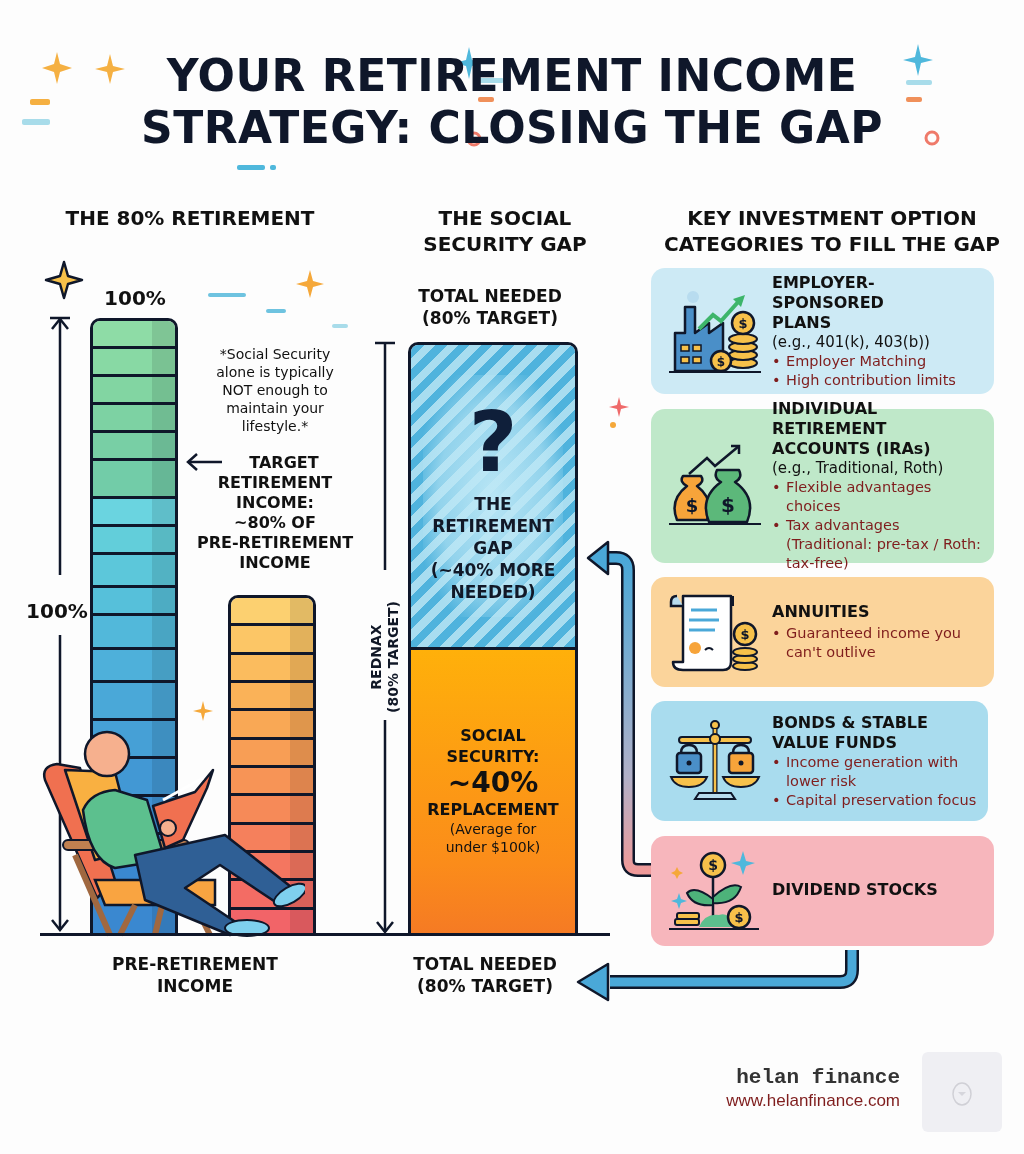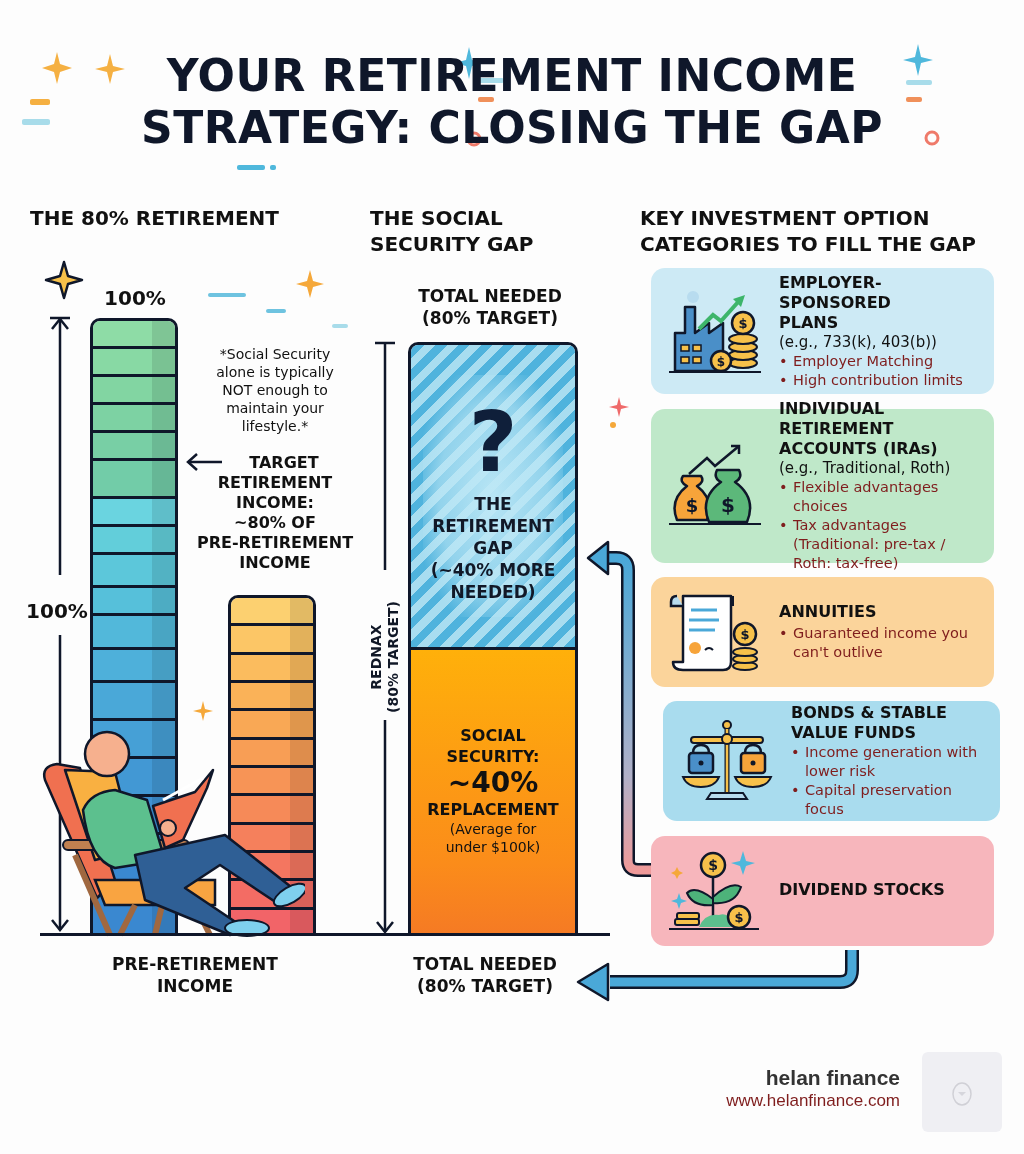--- a/index.html
+++ b/index.html
@@ -7,33 +7,33 @@
       width: 1024px; height: 1154px; background: #fdfdfd; position: relative; overflow: hidden;
       font-family: "DejaVu Sans", "Liberation Sans", sans-serif; color: #111827;
     }
     .abs { position: absolute; }
     .title {
       left: 0; width: 1024px; top: 50px; text-align: center;
       font-family: "DejaVu Sans", sans-serif; font-weight: 900; font-size: 44px; line-height: 52px;
       color: #0f172a; letter-spacing: 0.5px;
     }
     .title span { display: block; }
-    .col-h { font-weight: 800; font-size: 20px; line-height: 26px; color: #111; }
+    .col-h { font-weight: 800; font-size: 20px; line-height: 26px; text-align: center; color: #111; }
     .bar-label { font-weight: 800; font-size: 17px; line-height: 22px; text-align: center; color: #111; }
     .small { font-size: 14px; line-height: 18px; text-align: center; color: #111; }
     .bar { border: 3px solid #0f172a; border-radius: 10px; overflow: hidden; }
     .seg { border-bottom: 3px solid #0f172a; position: relative; }
     .seg::after { content: ""; position: absolute; right: 0; top: 0; bottom: 0; width: 28%; background: rgba(0,0,0,0.10); }
     .card { border-radius: 14px; }
     .card-title { font-weight: 800; font-size: 16px; line-height: 20px; color: #111; }
     .card-sub { font-size: 15px; line-height: 19px; color: #111; }
     .card-bullet { font-size: 14.5px; line-height: 19px; color: #7f1d1d; padding-left: 14px; position: relative; }
     .card-bullet::before { content: "•"; position: absolute; left: 0; }
     .card-icon { position: absolute; left: 18px; top: 50%; transform: translateY(-50%); width: 92px; height: 84px; }
-    .card-text { position: absolute; left: 128px; right: 10px; top: 50%; transform: translateY(-50%); }
+    .card-text { position: absolute; left: 121px; right: 10px; top: 50%; transform: translateY(-50%); }
   </style>
 </head>
 <body>
 
 <svg class="abs" style="left:0;top:0" width="1024" height="200">
   <path d="M57 52 L60 64 L72 68 L60 72 L57 84 L54 72 L42 68 L54 64 Z" fill="#f5b042"></path>
   <rect x="30" y="100" width="20" height="5" rx="2" fill="#f5b042"></rect>
   <rect x="22" y="120" width="28" height="5" rx="2" fill="#a8dcea"></rect>
   <path d="M469 47 L472 60 L484 63 L472 66 L469 79 L466 66 L454 63 L466 60 Z" fill="#4fb8dc"></path>
   <rect x="478" y="78" width="26" height="5" rx="2" fill="#a8dcea"></rect>
@@ -283,21 +283,21 @@
     <ellipse cx="74" cy="50" rx="14" ry="5" fill="#f7c14a" stroke="#0f172a" stroke-width="2"></ellipse>
     <circle cx="74" cy="34" r="11" fill="#f7c14a" stroke="#0f172a" stroke-width="2.5"></circle>
     <text x="74" y="39" text-anchor="middle" font-size="13" font-weight="700" fill="#0f172a" font-family="DejaVu Sans, sans-serif">$</text>
     <circle cx="52" cy="72" r="10" fill="#f7c14a" stroke="#0f172a" stroke-width="2.5"></circle>
     <text x="52" y="77" text-anchor="middle" font-size="12" font-weight="700" fill="#0f172a" font-family="DejaVu Sans, sans-serif">$</text>
     <line x1="0" y1="83" x2="92" y2="83" stroke="#0f172a" stroke-width="2"></line>
   </svg>
   <div class="card-text">
     <div class="card-title">EMPLOYER-SPONSORED</div>
     <div class="card-title">PLANS</div>
-    <div class="card-sub">(e.g., 733(k), 403(b))</div>
+    <div class="card-sub">(e.g., 401(k), 403(b))</div>
     <div class="card-bullet">Employer Matching</div>
     <div class="card-bullet">High contribution limits</div>
   </div>
 </div>
 
 <div class="abs card" style="left:651px;top:409px;width:343px;height:154px;background:#bfe8c9;">
   <svg class="card-icon" viewBox="0 0 92 84">
     <polyline points="20,30 38,14 46,22 70,2" fill="none" stroke="#0f172a" stroke-width="2.5"></polyline>
     <polyline points="62,2 70,2 70,10" fill="none" stroke="#0f172a" stroke-width="2.5"></polyline>
     <path d="M18 42 Q10 38 14 32 L32 32 Q36 38 28 42 Q46 56 38 76 L8 76 Q0 56 18 42 Z" fill="#f7a43a" stroke="#0f172a" stroke-width="2.5" stroke-linejoin="round"></path>
@@ -330,21 +330,21 @@
     <ellipse cx="76" cy="62" rx="12" ry="4" fill="#f7c14a" stroke="#0f172a" stroke-width="2"></ellipse>
     <circle cx="76" cy="44" r="11" fill="#f7c14a" stroke="#0f172a" stroke-width="2.5"></circle>
     <text x="76" y="49" text-anchor="middle" font-size="13" font-weight="700" fill="#0f172a" font-family="DejaVu Sans, sans-serif">$</text>
   </svg>
   <div class="card-text">
     <div class="card-title" style="margin-bottom:2px;">ANNUITIES</div>
     <div class="card-bullet">Guaranteed income you can't outlive</div>
   </div>
 </div>
 
-<div class="abs card" style="left:651px;top:701px;width:337px;height:120px;background:#a9dcee;margin-left:12px;">
+<div class="abs card" style="left:651px;top:701px;width:337px;height:120px;background:#a9dcee;">
   <svg class="card-icon" viewBox="0 0 92 84">
     <circle cx="46" cy="6" r="4" fill="#f7c14a" stroke="#0f172a" stroke-width="2"></circle>
     <line x1="46" y1="10" x2="46" y2="74" stroke="#0f172a" stroke-width="5"></line>
     <line x1="46" y1="10" x2="46" y2="74" stroke="#f7c14a" stroke-width="2.5"></line>
     <rect x="10" y="18" width="72" height="6" rx="3" fill="#f7c14a" stroke="#0f172a" stroke-width="2"></rect>
     <circle cx="46" cy="20" r="5" fill="#f7c14a" stroke="#0f172a" stroke-width="2"></circle>
     <path d="M30 74 L62 74 L66 80 L26 80 Z" fill="#b8dcef" stroke="#0f172a" stroke-width="2"></path>
     <path d="M12 34 Q12 26 20 26 Q28 26 28 34" fill="none" stroke="#0f172a" stroke-width="2.5"></path>
     <rect x="8" y="34" width="24" height="20" rx="3" fill="#4a8fc8" stroke="#0f172a" stroke-width="2.5"></rect>
     <circle cx="20" cy="44" r="2.5" fill="#0f172a"></circle>
@@ -378,21 +378,21 @@
     <circle cx="70" cy="68" r="11" fill="#f7c14a" stroke="#0f172a" stroke-width="2.5"></circle>
     <text x="70" y="73" text-anchor="middle" font-size="13" font-weight="700" fill="#0f172a" font-family="DejaVu Sans, sans-serif">$</text>
     <line x1="0" y1="80" x2="90" y2="80" stroke="#0f172a" stroke-width="2"></line>
   </svg>
   <div class="card-text">
     <div class="card-title" style="margin-bottom:2px;">DIVIDEND STOCKS</div>
   </div>
 </div>
 
 <div class="abs" style="left:660px;top:1066px;width:240px;text-align:right;">
-  <div style="font-family:Liberation Sans, sans-serif;font-weight:700;font-size:21px;line-height:24px;color:#333;">helan finance</div>
+  <div style="font-family:Liberation Mono, monospace;font-weight:700;font-size:21px;line-height:24px;color:#333;">helan finance</div>
   <div style="font-family:'Liberation Sans',sans-serif;font-size:17px;line-height:22px;color:#7f1d1d;">www.helanfinance.com</div>
 </div>
 <div class="abs" style="left:922px;top:1052px;width:80px;height:80px;background:#efeff3;border-radius:6px;">
   <svg width="80" height="80" viewBox="0 0 80 80">
     <ellipse cx="40" cy="42" rx="9" ry="11" fill="none" stroke="#d0d0d6" stroke-width="1.5"></ellipse>
     <path d="M36 40 L44 40 L40 44 Z" fill="#d6d6dc"></path>
   </svg>
 </div>
 
 </body></html>

